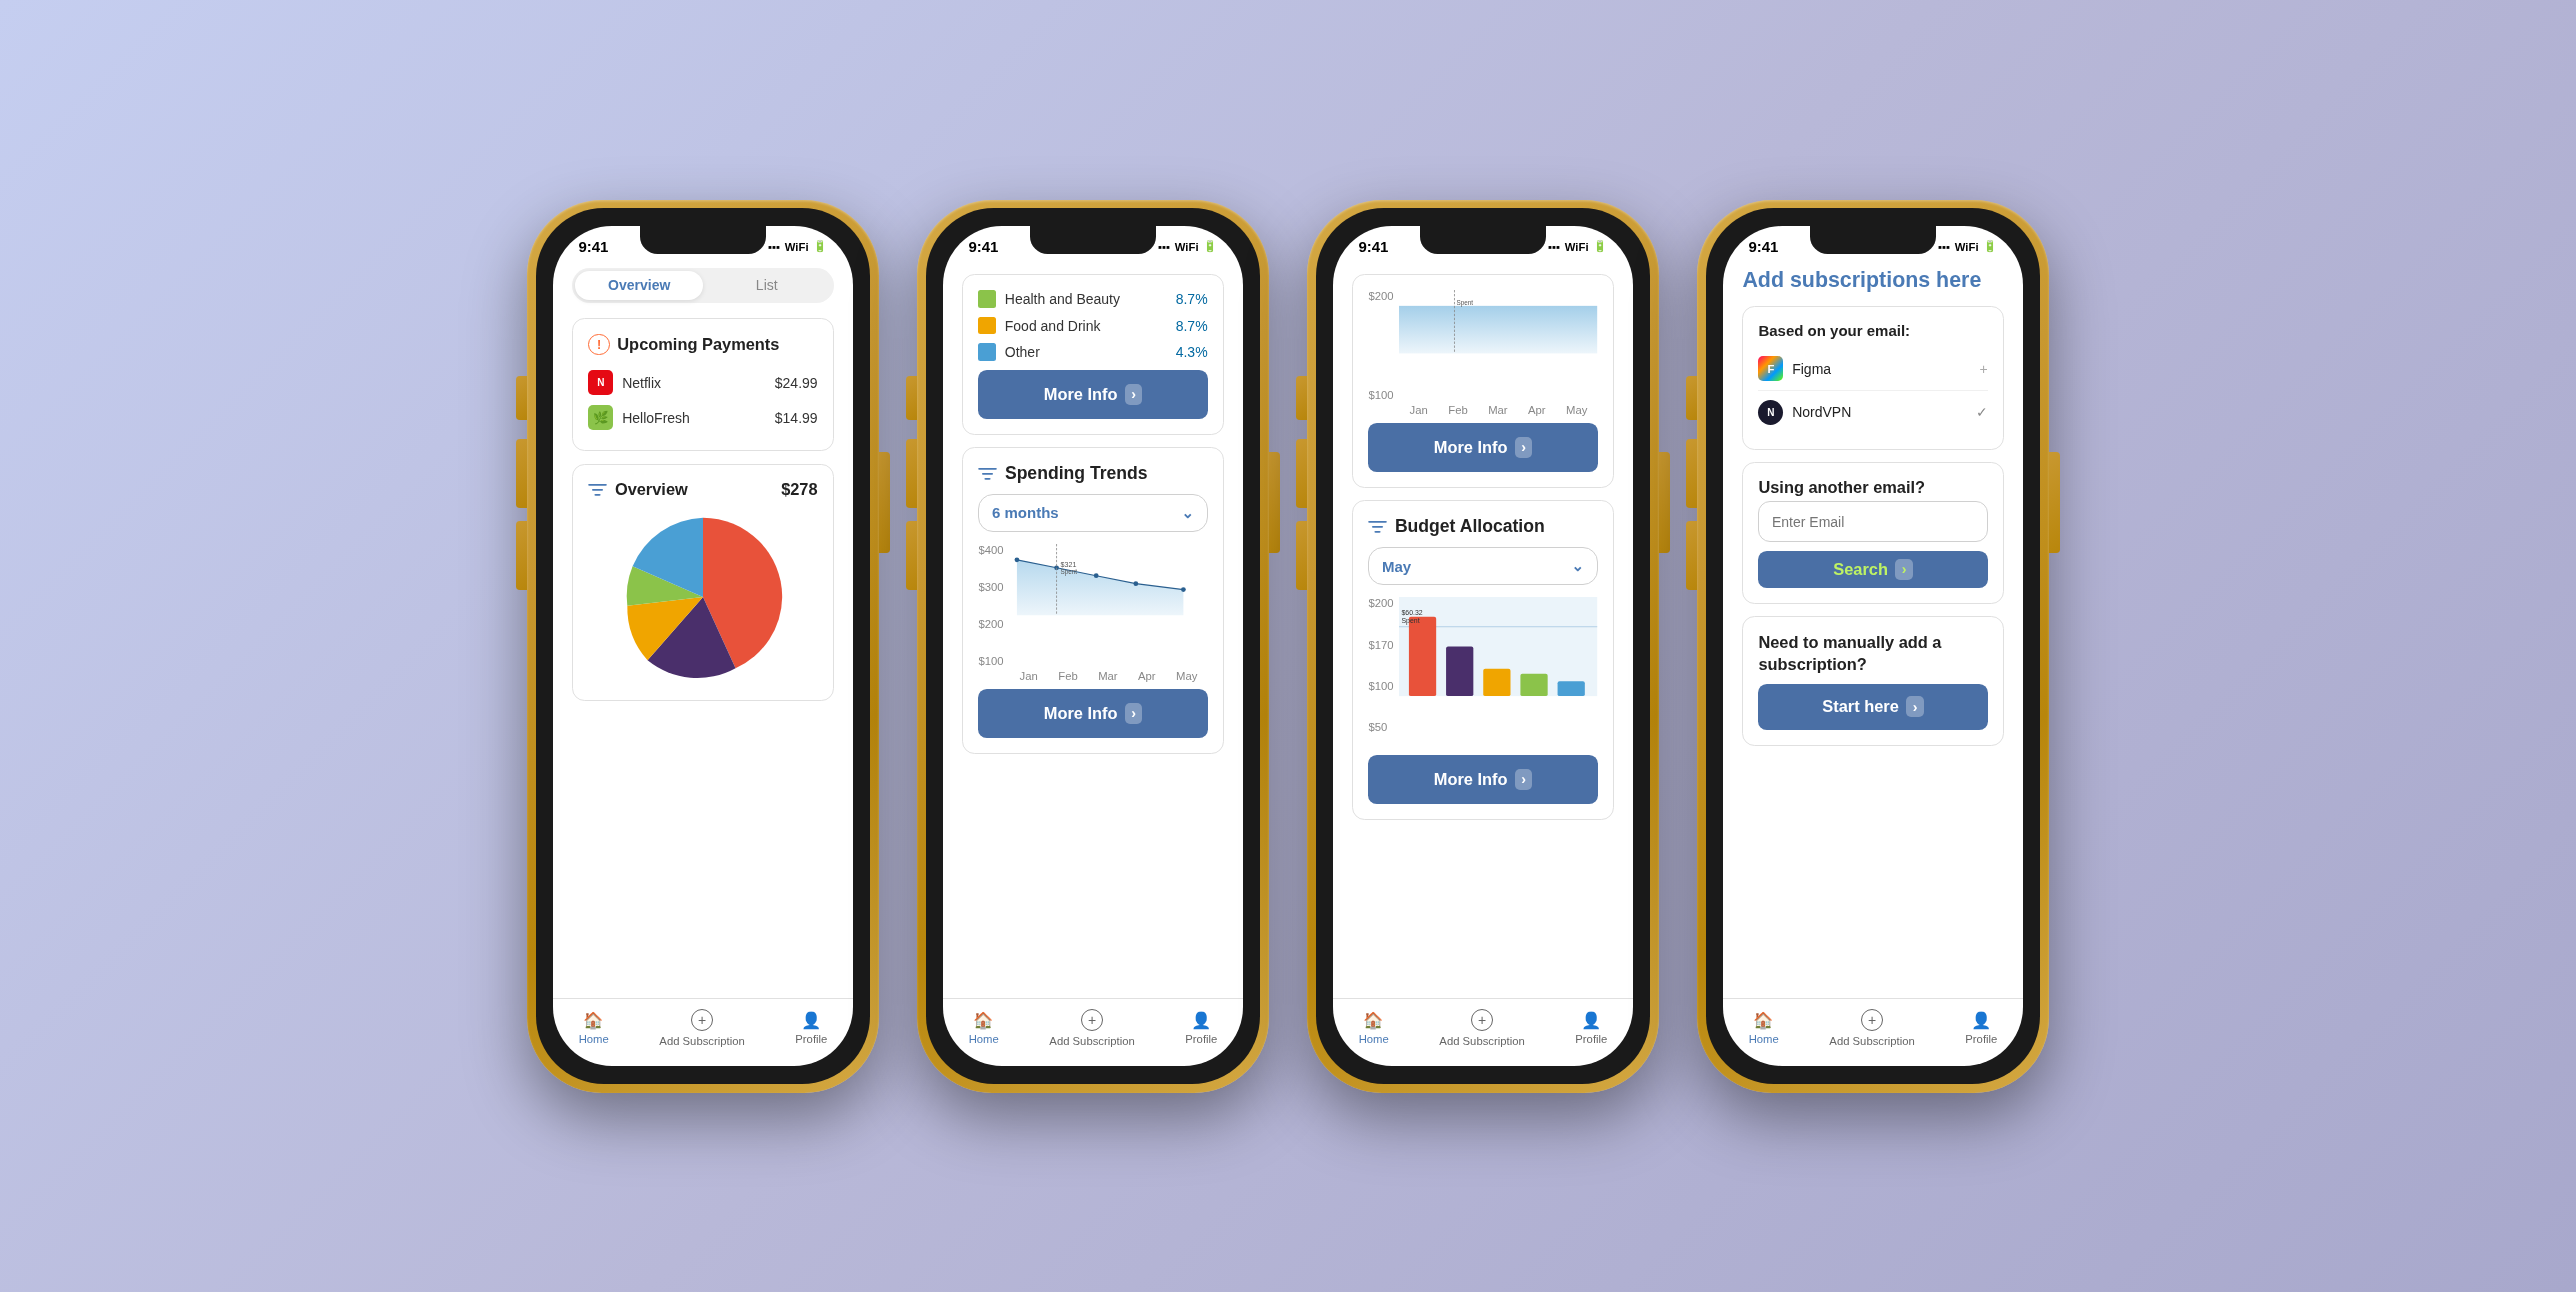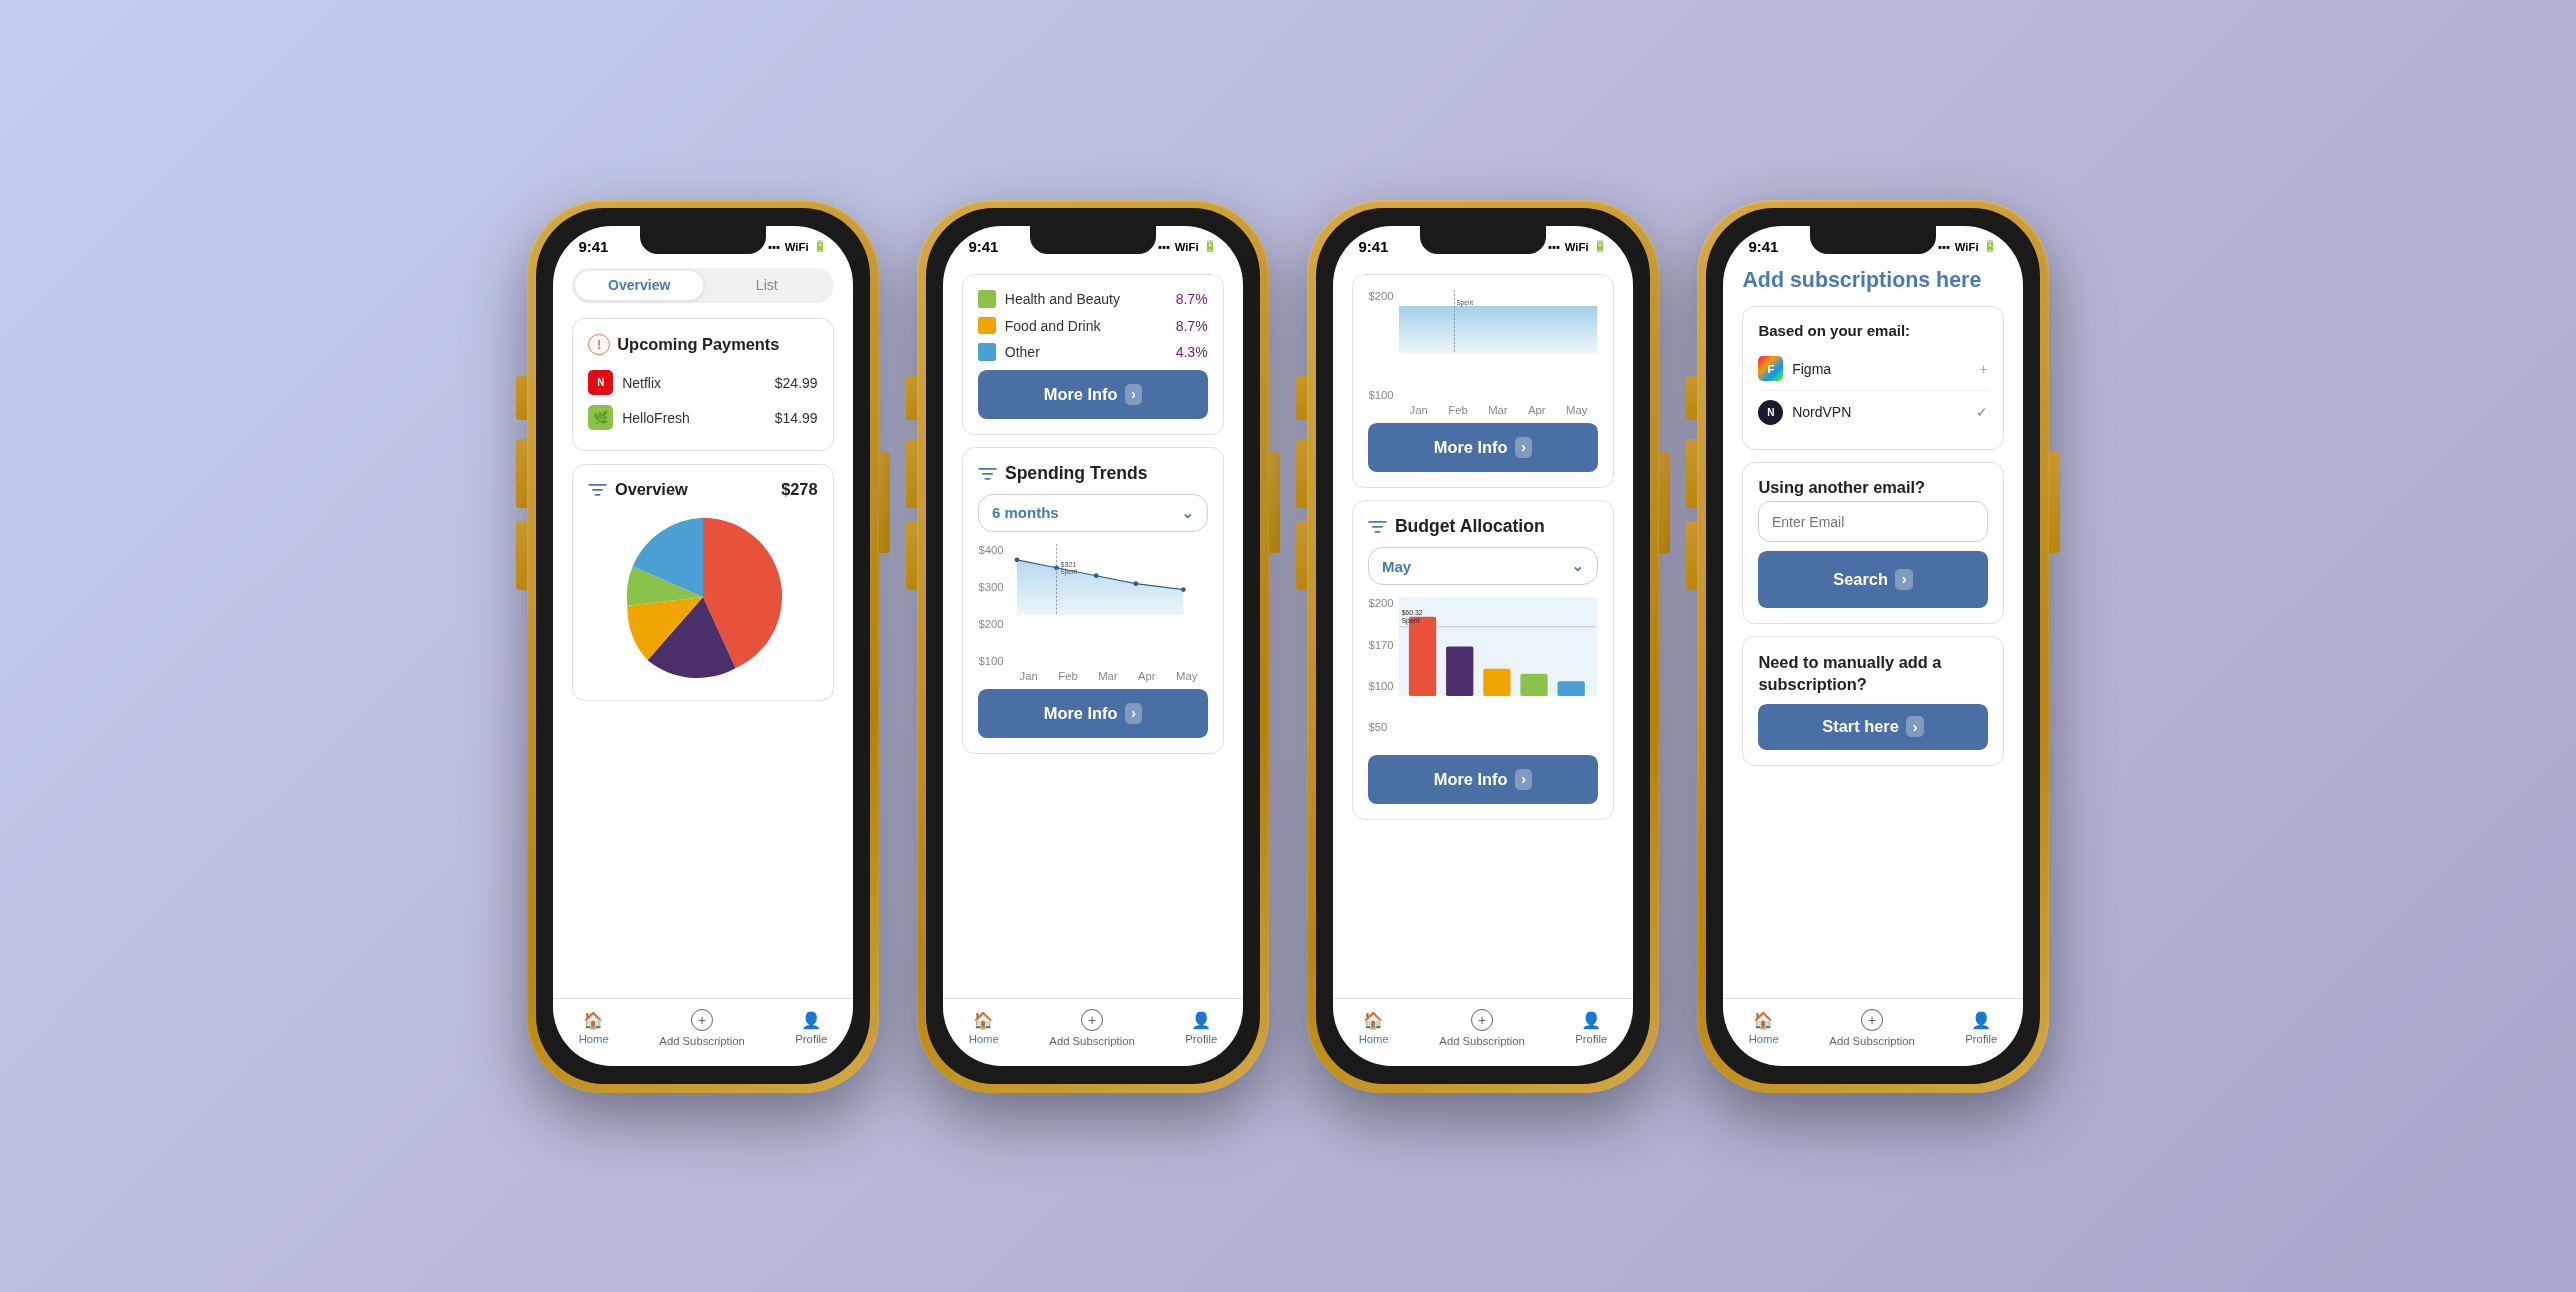--- a/index.html
+++ b/index.html
@@ -255,21 +255,21 @@
       margin-bottom: 8.8px;
       font-size: 14px;
       color: #333;
     }
     .legend-dot {
       width: 17.6px;
       height: 17.6px;
       border-radius: 2.5px;
       flex-shrink: 0;
     }
-    .legend-pct { margin-left: auto; color: #701a75; padding-left: 27px; }
+    .legend-pct { margin-left: auto; color: #0369a1; padding-left: 27px; }
     .more-info-btn {
       background: #4a6fa5;
       color: white;
       border: none;
       border-radius: 8.8px;
       padding: 14px 0;
       width: 100%;
       font-size: 16.4px;
       font-weight: 600;
       display: flex;
@@ -352,24 +352,24 @@
       border-radius: 12px;
       padding: 11.3px 12.6px;
       font-size: 14px;
       color: #aaa;
       margin-bottom: 8.8px;
       outline: none;
       background: white;
     }
     .search-btn {
       background: #4a6fa5;
-      color: #ffffff;
+      color: #bef264;
       border: none;
       border-radius: 8.8px;
-      padding: 18px 0;
+      padding: 8px 0;
       width: 100%;
       font-size: 16.4px;
       font-weight: 600;
       display: flex;
       align-items: center;
       justify-content: center;
       gap: 7.5px;
       cursor: pointer;
     }
     .start-here-btn {

